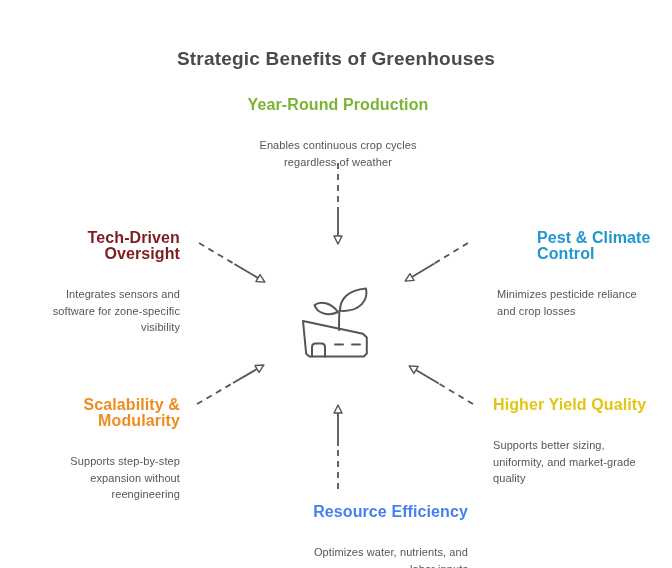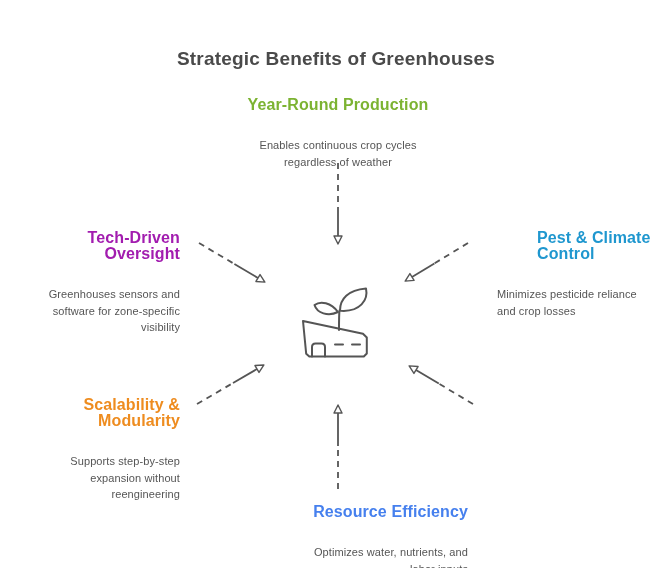--- a/index.html
+++ b/index.html
@@ -88,39 +88,45 @@
     </g>
   </svg>
 
   <div class="node node-top">
     <div class="node-label" style="color: rgb(124, 179, 50);">Year-Round Production</div>
     <div class="node-desc" style="color: rgb(85, 85, 85);">Enables continuous crop cycles
 regardless of weather</div>
   </div>
 
   <div class="node node-upper-left">
-    <div class="node-label" style="color: #a21caf;">Tech-Driven Oversight</div>
-    <div class="node-desc" style="color: rgb(85, 85, 85);">Greenhouses sensors and
+    <div class="node-label" style="color: #7f1d1d;">Tech-Driven Oversight</div>
+    <div class="node-desc" style="color: rgb(85, 85, 85);">Integrates sensors and
 software for zone-specific
 visibility</div>
   </div>
 
   <div class="node node-upper-right">
     <div class="node-label" style="color: rgb(31, 151, 207); padding-left: 40px;">Pest &amp; Climate Control</div>
     <div class="node-desc" style="color: rgb(85, 85, 85);">Minimizes pesticide reliance
 and crop losses</div>
   </div>
 
   <div class="node node-lower-left">
     <div class="node-label" style="color: rgb(238, 140, 31);">Scalability &amp; Modularity</div>
     <div class="node-desc" style="color: rgb(85, 85, 85);">Supports step-by-step
 expansion without
 reengineering</div>
   </div>
 
+  <div class="node node-lower-right">
+    <div class="node-label" style="color: rgb(227, 197, 21);">Higher Yield Quality</div>
+    <div class="node-desc" style="color: rgb(85, 85, 85);">Supports better sizing,
+uniformity, and market-grade
+quality</div>
+  </div>
 
   <div class="node node-bottom">
     <div class="node-label" style="color: rgb(70, 128, 238);">Resource Efficiency</div>
     <div class="node-desc" style="color: rgb(85, 85, 85);">Optimizes water, nutrients, and
 labor inputs</div>
   </div>
 
 </div>
 
 </body></html>

